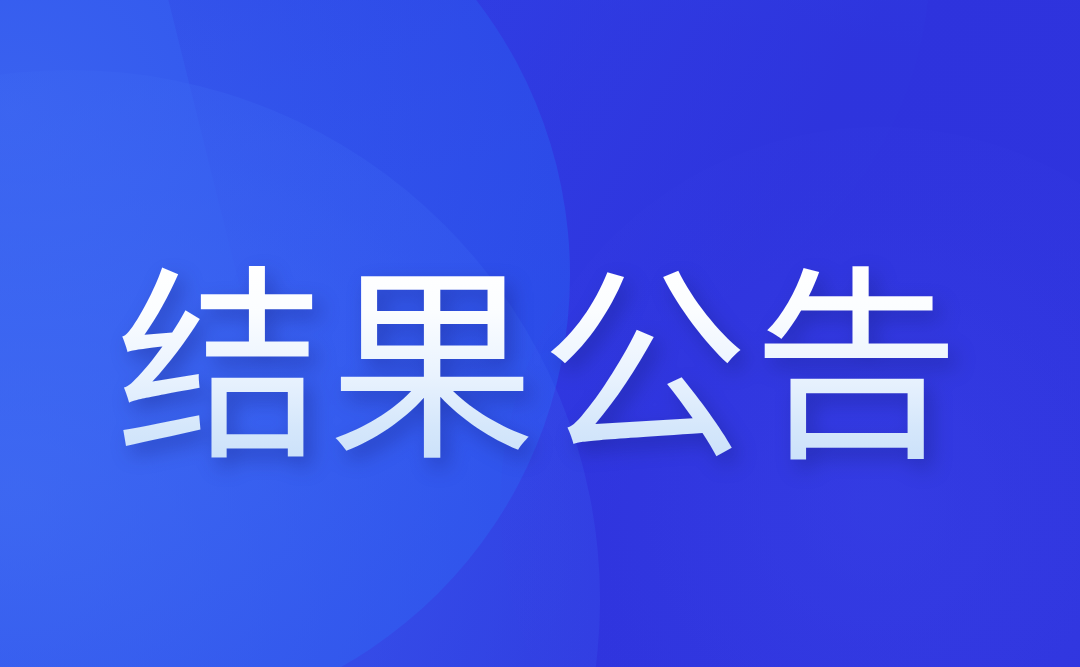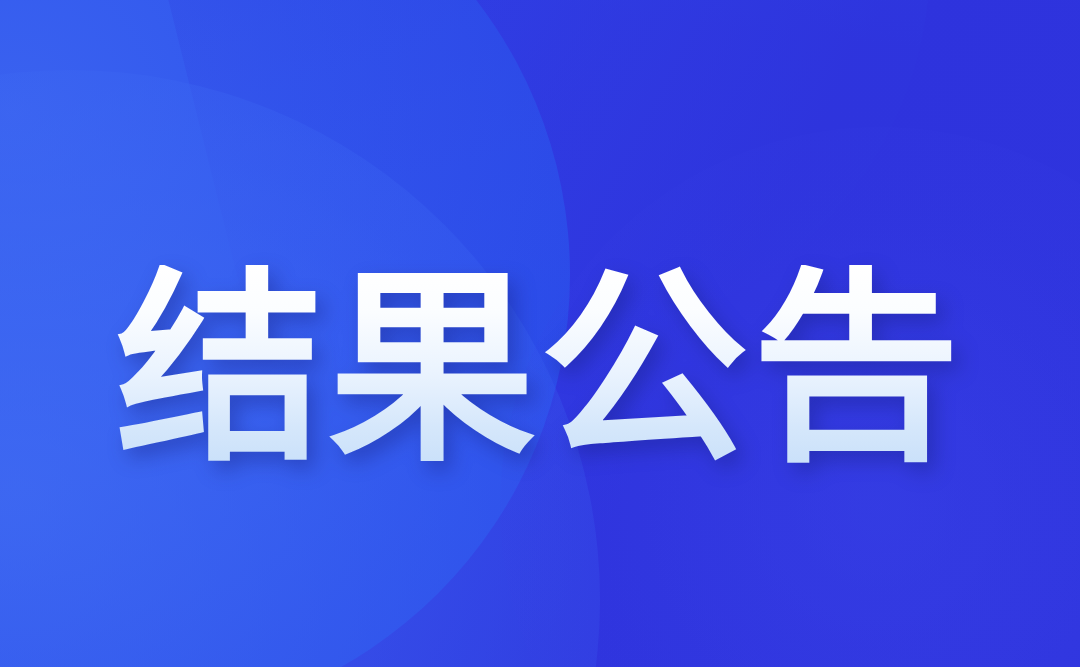--- a/index.html
+++ b/index.html
@@ -81,21 +81,21 @@
   }
 
   .headline {
     position: absolute;
     left: 0;
     right: 0;
     top: 126px;
     text-align: center;
     font-size: 208px;
     line-height: 1;
-    font-weight: 700;
+    font-weight: 400;
     letter-spacing: 4px;
     white-space: nowrap;
     background: linear-gradient(180deg,
                 #ffffff 0%,
                 #fbfdff 22%,
                 #eaf3fe 52%,
                 #d5e7fb 78%,
                 #c7dffa 100%);
     -webkit-background-clip: text;
     background-clip: text;

